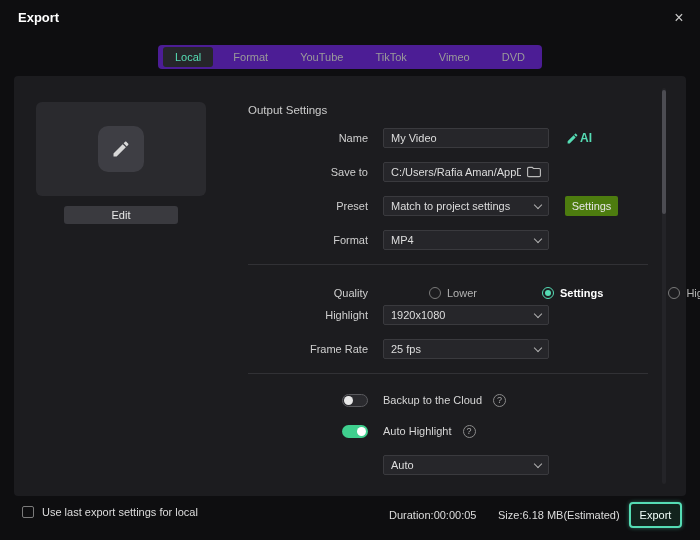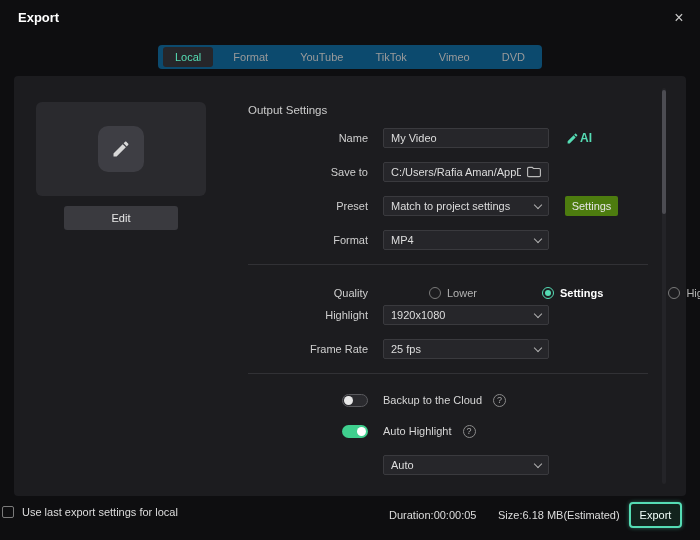--- a/index.html
+++ b/index.html
@@ -14,35 +14,35 @@
     --toggle-on: #3fcf8e;
   }
 
   
   .win-title { position: absolute; left: 18px; top: 10px; font-size: 13px; font-weight: 700; color: #ffffff; }
   .close-btn { position: absolute; right: 10px; top: 7px; width: 22px; height: 22px;
     display: flex; align-items: center; justify-content: center; color: #c8c8c8; font-size: 16px; cursor: default; }
 
   
   .tabstrip { position: absolute; left: 158px; top: 45px; width: 384px; height: 24px;
-    background: #0c4a6e; border-radius: 4px; display: flex; align-items: center;
+    background: #4c1d95; border-radius: 4px; display: flex; align-items: center;
     justify-content: space-between; padding: 0 5px; }
   .tab { padding: 4px 12px; border-radius: 3px; color: #9a9a9a; cursor: default; }
   .tab.active { background: #26262a; color: var(--accent); }
 
   
   .panel { position: absolute; left: 14px; top: 76px; width: 672px; height: 420px;
     background: #1c1c1f; border-radius: 4px; }
 
   
   .preview { position: absolute; left: 22px; top: 26px; width: 170px; height: 94px;
     background: #2a2a2e; border-radius: 6px; display: flex; align-items: center; justify-content: center; }
   .preview-tile { width: 46px; height: 46px; background: #3e3e44; border-radius: 10px;
     display: flex; align-items: center; justify-content: center; color: #d8d8d8; }
-  .edit-btn { position: absolute; left: 50px; top: 130px; width: 114px; height: 24px;
+  .edit-btn { position: absolute; left: 50px; top: 130px; width: 114px; height: 18px;
     background: #3a3a3f; border-radius: 3px; color: #e8e8e8;
     display: flex; align-items: center; justify-content: center; cursor: default; }
 
   
   .os-heading { position: absolute; left: 234px; top: 28px; color: #cbcbcb; font-size: 11.5px; }
   .frow { position: absolute; left: 234px; height: 20px; display: flex; align-items: center; }
   .flabel { width: 120px; text-align: right; margin-right: 15px; color: #cfcfcf; flex: none; }
   .flabel-toggle { width: 120px; margin-right: 15px; flex: none; display: flex; justify-content: flex-end; }
 
   .field, .dropdown {
@@ -86,21 +86,21 @@
     color: #aaaaaa; font-size: 9px; display: flex; align-items: center; justify-content: center;
     cursor: default; flex: none; }
 
   
   .scroll-track { position: absolute; right: 20px; top: 12px; width: 4px; height: 396px;
     background: #242428; border-radius: 2px; }
   .scroll-thumb { position: absolute; right: 20px; top: 14px; width: 4px; height: 124px;
     background: #4c4c52; border-radius: 2px; cursor: default; }
 
   
-  .footer-check { position: absolute; left: 2px; top: 506px; display: flex; align-items: center; cursor: default; }
+  .footer-check { position: absolute; left: 22px; top: 506px; display: flex; align-items: center; cursor: default; }
   .checkbox { width: 12px; height: 12px; border: 1px solid #7a7a7a; border-radius: 2px;
     margin-right: 8px; background: transparent; flex: none; }
   .footer-duration { position: absolute; left: 389px; top: 509px; color: #dddddd; }
   .footer-size { position: absolute; left: 498px; top: 509px; color: #dddddd; }
   .export-btn { position: absolute; left: 629px; top: 502px; width: 53px; height: 26px;
     border: 2px solid var(--accent); border-radius: 4px; background: #12231d; color: #f2fffa;
     display: flex; align-items: center; justify-content: center; cursor: default;
     box-shadow: 0 0 4px rgba(85, 220, 180, 0.45); }
 </style>
 </head>

